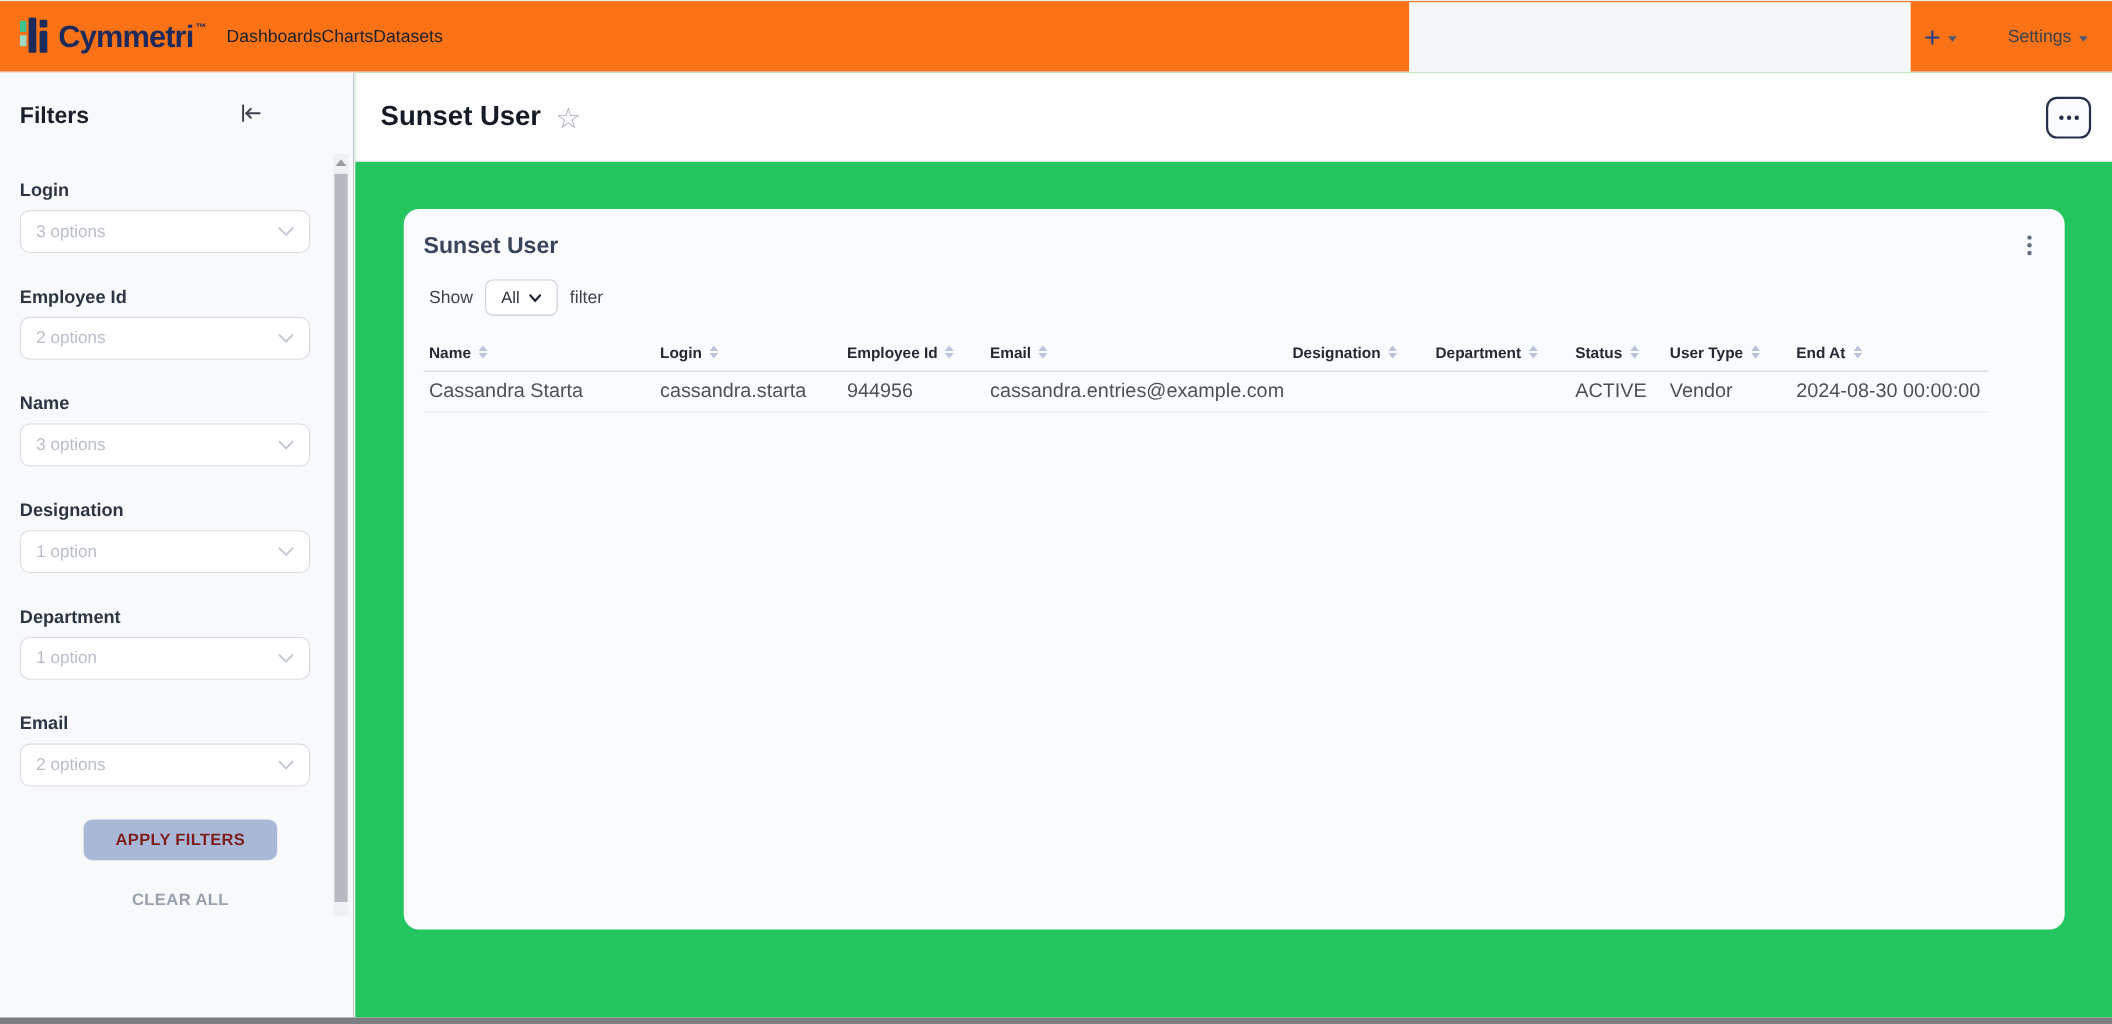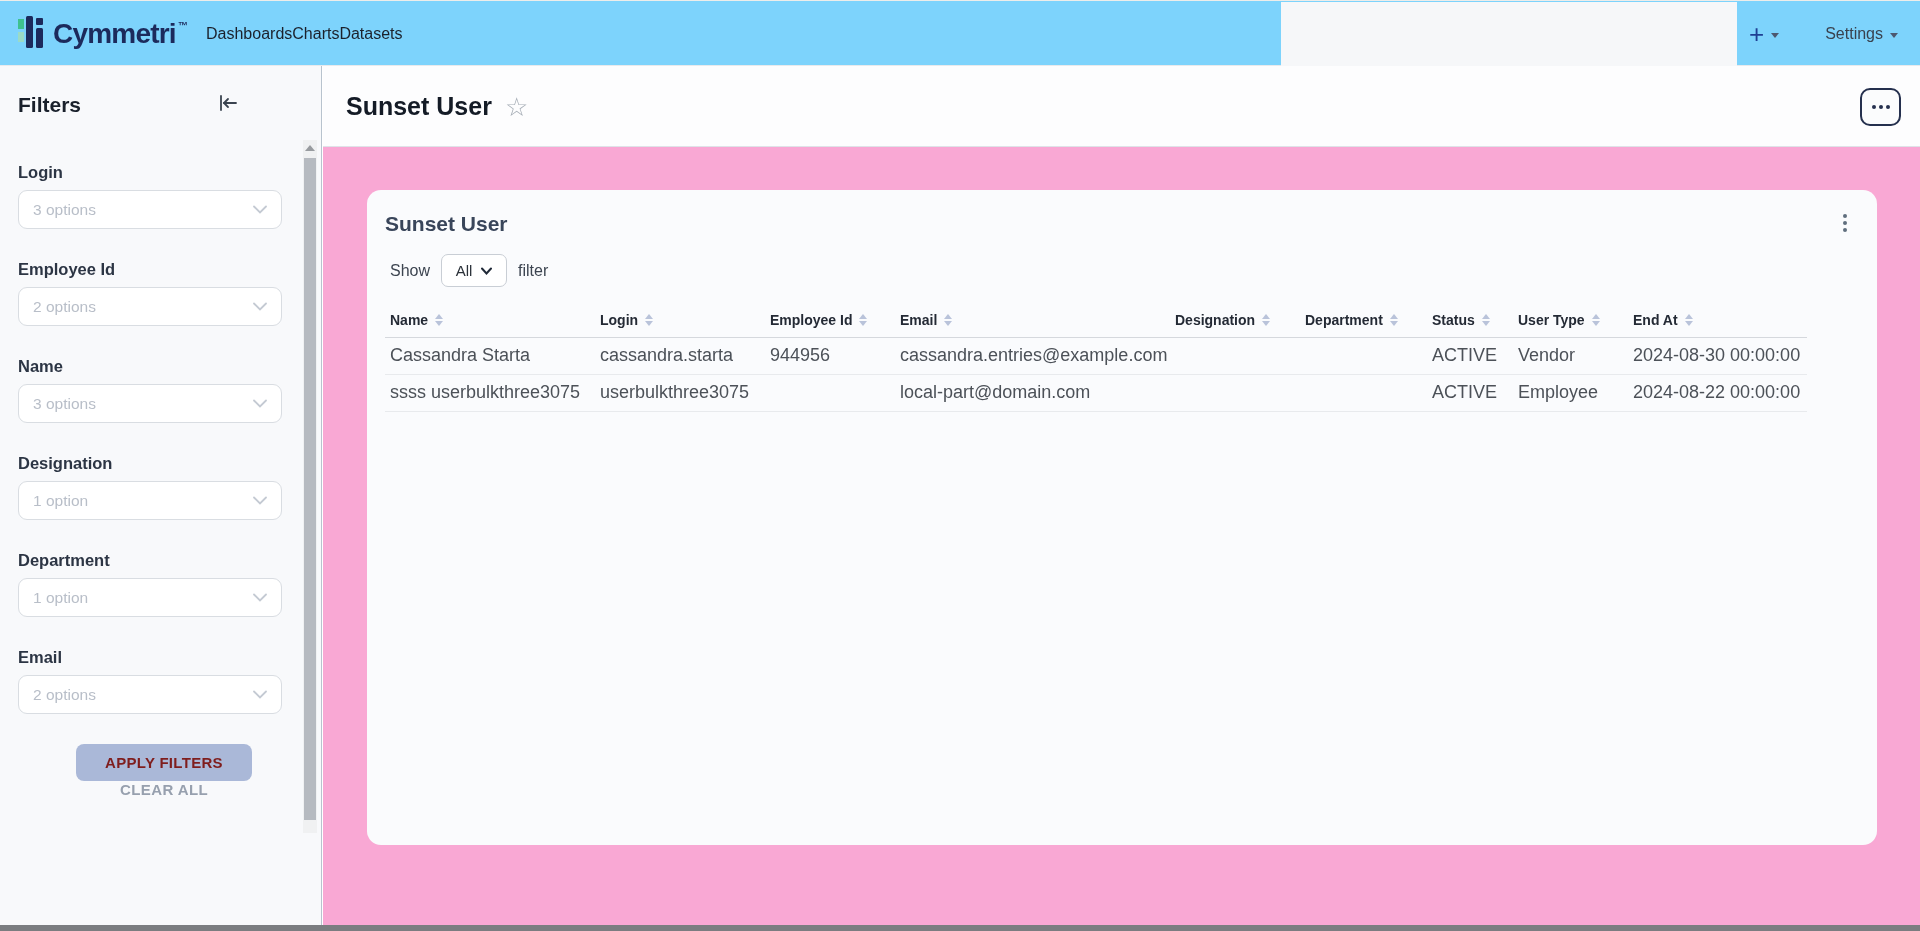--- a/index.html
+++ b/index.html
@@ -7,21 +7,21 @@
   body {
     position:relative;
     font-family:"Liberation Sans", sans-serif;
     background:#ffffff;
     color:#1f2430;
   }
 
   
   .navbar {
     position:absolute; left:0; top:0; width:1920px; height:66px;
-    background:#7dd3fc; border-top:1px solid #ededea; border-bottom:1px solid #e8eaed;
+    background:#f97316; border-top:1px solid #ededea; border-bottom:1px solid #e8eaed;
   }
   .nav-gray-block {
     position:absolute; left:1281px; top:1px; width:456px; height:64px;
     background:#f6f7f9;
   }
   .logo { position:absolute; left:18px; top:0; height:66px; display:flex; align-items:center; cursor:pointer; }
   .logo-text { font-size:28px; font-weight:800; color:#1c2a5c; letter-spacing:-0.8px; margin-left:5px; }
   .logo-tm { font-size:10px; font-weight:700; color:#1c2a5c; vertical-align:super; position:relative; top:-9px; margin-left:2px; }
   .nav-links { position:absolute; left:206px; top:0; height:66px; display:flex; align-items:center; }
   .nav-link { font-size:16px; color:#1b212c; cursor:pointer; }
@@ -45,29 +45,29 @@
   .fselect {
     width:264px; height:39px; background:#ffffff; border:1px solid #d9dde2; border-radius:9px;
     display:flex; align-items:center; justify-content:space-between; padding:0 14px; cursor:pointer;
   }
   .fvalue { font-size:15.5px; color:#b8bec8; }
   .apply-btn {
     display:block; margin:6px auto 0; margin-left:58px; width:176px; height:37px;
     background:#aab8d8; color:#7f1d1d; border:none; border-radius:8px;
     font-family:"Liberation Sans", sans-serif; font-size:15px; font-weight:700; letter-spacing:0.3px; cursor:pointer;
   }
-  .clear-all { margin-left:58px; width:176px; text-align:center; font-size:15px; font-weight:700; letter-spacing:0.4px; color:#97a0ae; cursor:pointer; }
+  .clear-all { margin-top:28px; margin-left:58px; width:176px; text-align:center; font-size:15px; font-weight:700; letter-spacing:0.4px; color:#97a0ae; cursor:pointer; }
 
   
   .sb-scrollbar { position:absolute; top:74px; right:4px; width:14px; height:693px; background:#f0f1f2; }
   .sb-scroll-arrow { width:0; height:0; border-left:5px solid transparent; border-right:5px solid transparent; border-bottom:6px solid #989b9f; margin:5px auto 0; }
   .sb-scroll-thumb { position:absolute; top:18px; left:1px; width:12px; height:662px; background:#b6bac0; cursor:grab; }
 
   
-  .main { position:absolute; left:323px; top:66px; right:0; bottom:6px; background:#f9a8d4;text-decoration:underline; }
+  .main { position:absolute; left:323px; top:66px; right:0; bottom:6px; background:#22c55e;text-decoration:underline; }
   .main-header {
     position:absolute; left:0; top:0; right:0; height:81px;
     background:#fdfdfe; border-bottom:1px solid #dfe3e8;
     display:flex; align-items:center;
   }
   .page-title { font-size:25px; font-weight:700; color:#141b26; margin-left:23px; }
   .star-icon { font-size:26px; color:#a7aeb7; margin-left:13px; margin-top:3px; cursor:pointer; }
   .dots-btn {
     position:absolute; right:19px; top:22px; width:41px; height:38px;
     background:#fbfcfd; border:2px solid #25304e; border-radius:10px;
@@ -341,30 +341,19 @@
             <td>Cassandra Starta</td>
             <td>cassandra.starta</td>
             <td>944956</td>
             <td>cassandra.entries@example.com</td>
             <td></td>
             <td></td>
             <td>ACTIVE</td>
             <td>Vendor</td>
             <td>2024-08-30 00:00:00</td>
           </tr>
-          <tr>
-            <td>ssss userbulkthree3075</td>
-            <td>userbulkthree3075</td>
-            <td></td>
-            <td>local-part@domain.com</td>
-            <td></td>
-            <td></td>
-            <td>ACTIVE</td>
-            <td>Employee</td>
-            <td>2024-08-22 00:00:00</td>
-          </tr>
         </tbody>
       </table>
     </div>
   </div>
 </div>
 
 <div class="bottom-bar"></div>
 
 </body></html>

